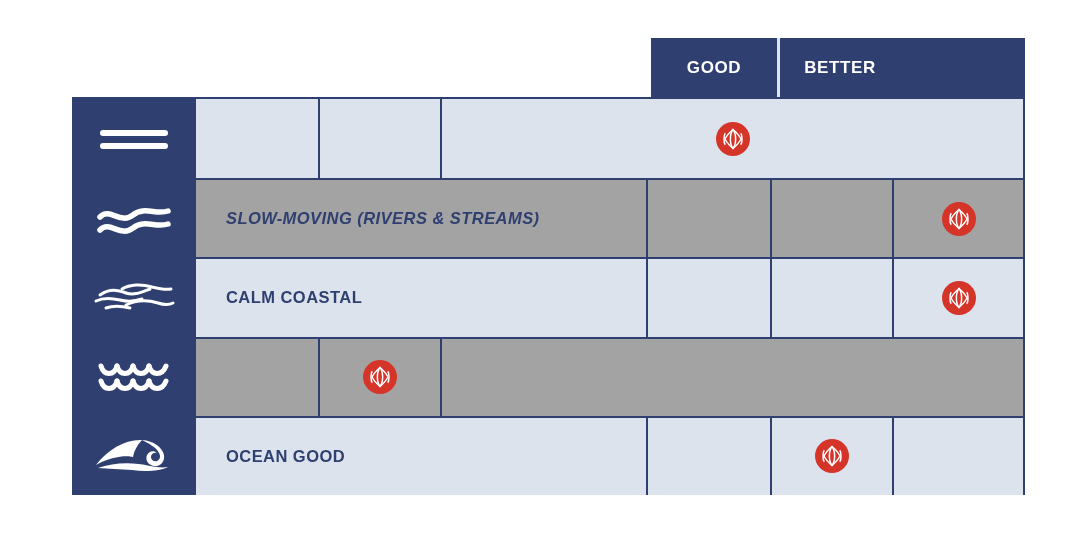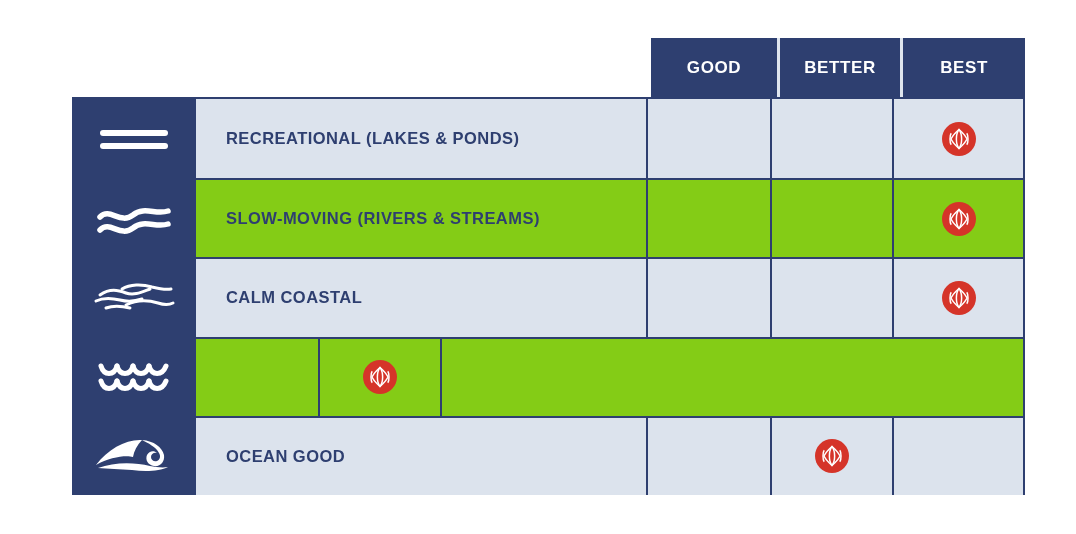--- a/index.html
+++ b/index.html
@@ -62,21 +62,21 @@
   .row {
     display: flex;
     height: 79.2px;
     box-sizing: border-box;
   }
   .row + .row { border-top: 2px solid #2e3f70; }
 
   .row.odd  .label-cell,
   .row.odd  .mark-cell { background: #dce3ed; }
   .row.even .label-cell,
-  .row.even .mark-cell { background: #84cc16; }
+  .row.even .mark-cell { background: #a3a3a3; font-style: italic; }
 
   
   .icon-cell {
     width: 122px;
     flex: 0 0 122px;
     background: #2e3f70;
     display: flex;
     align-items: center;
     justify-content: center;
     border-right: 2px solid #2e3f70;
@@ -126,37 +126,33 @@
 
 <div id="chart-root">
 
   <div class="header-strip">
     <div class="header-cell c-good">
       <span>GOOD</span>
     </div>
     <div class="header-cell c-better">
       <span>BETTER</span>
     </div>
-    <div class="header-cell c-best">
-      <span>BEST</span>
-    </div>
   </div>
 
   <div class="table-body">
 
     <div class="row odd">
       <div class="icon-cell">
         <span>
           <svg width="72" height="34" viewBox="0 0 72 34">
             <rect x="2" y="8" width="68" height="6" rx="3" fill="#ffffff"></rect>
             <rect x="2" y="21" width="68" height="6" rx="3" fill="#ffffff"></rect>
           </svg>
         </span>
       </div>
-      <div class="label-cell">RECREATIONAL (LAKES &amp; PONDS)</div>
       <div class="mark-cell c-good">
         
       </div>
       <div class="mark-cell c-better">
         
       </div>
       <div class="mark-cell c-best">
         <span class="badge">
           <span>
             <svg width="24" height="24" viewBox="0 0 24 24">

